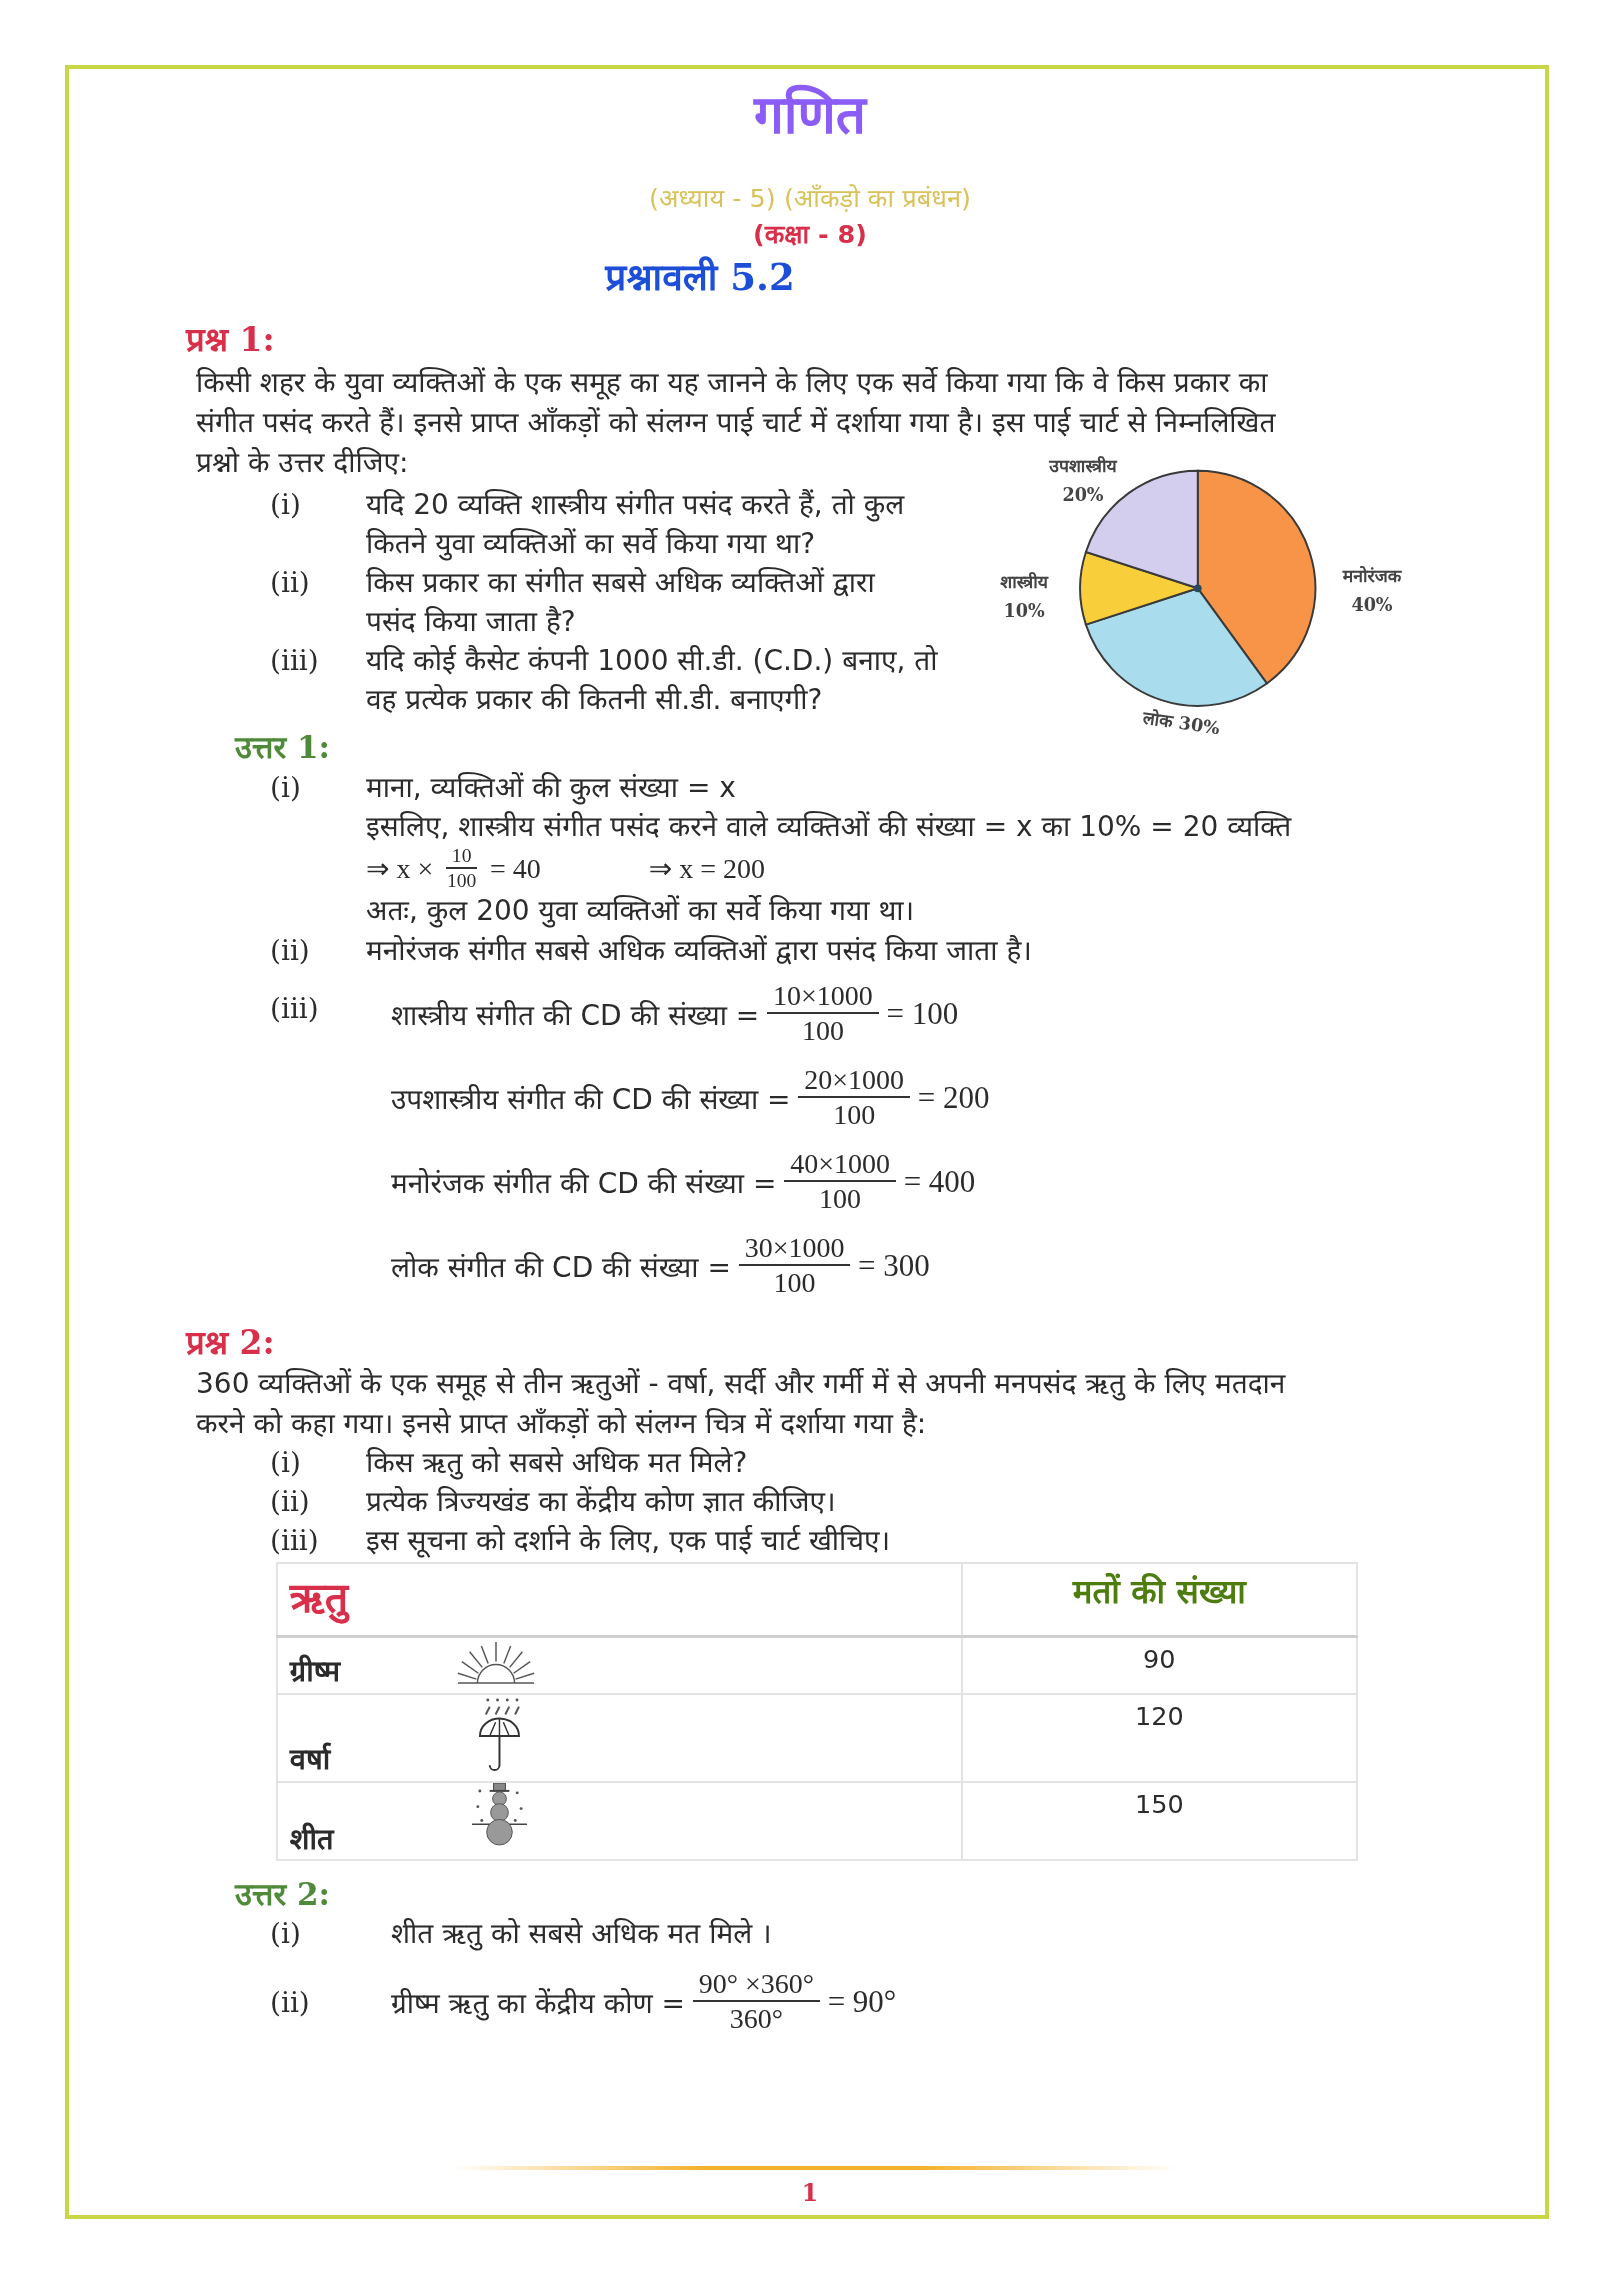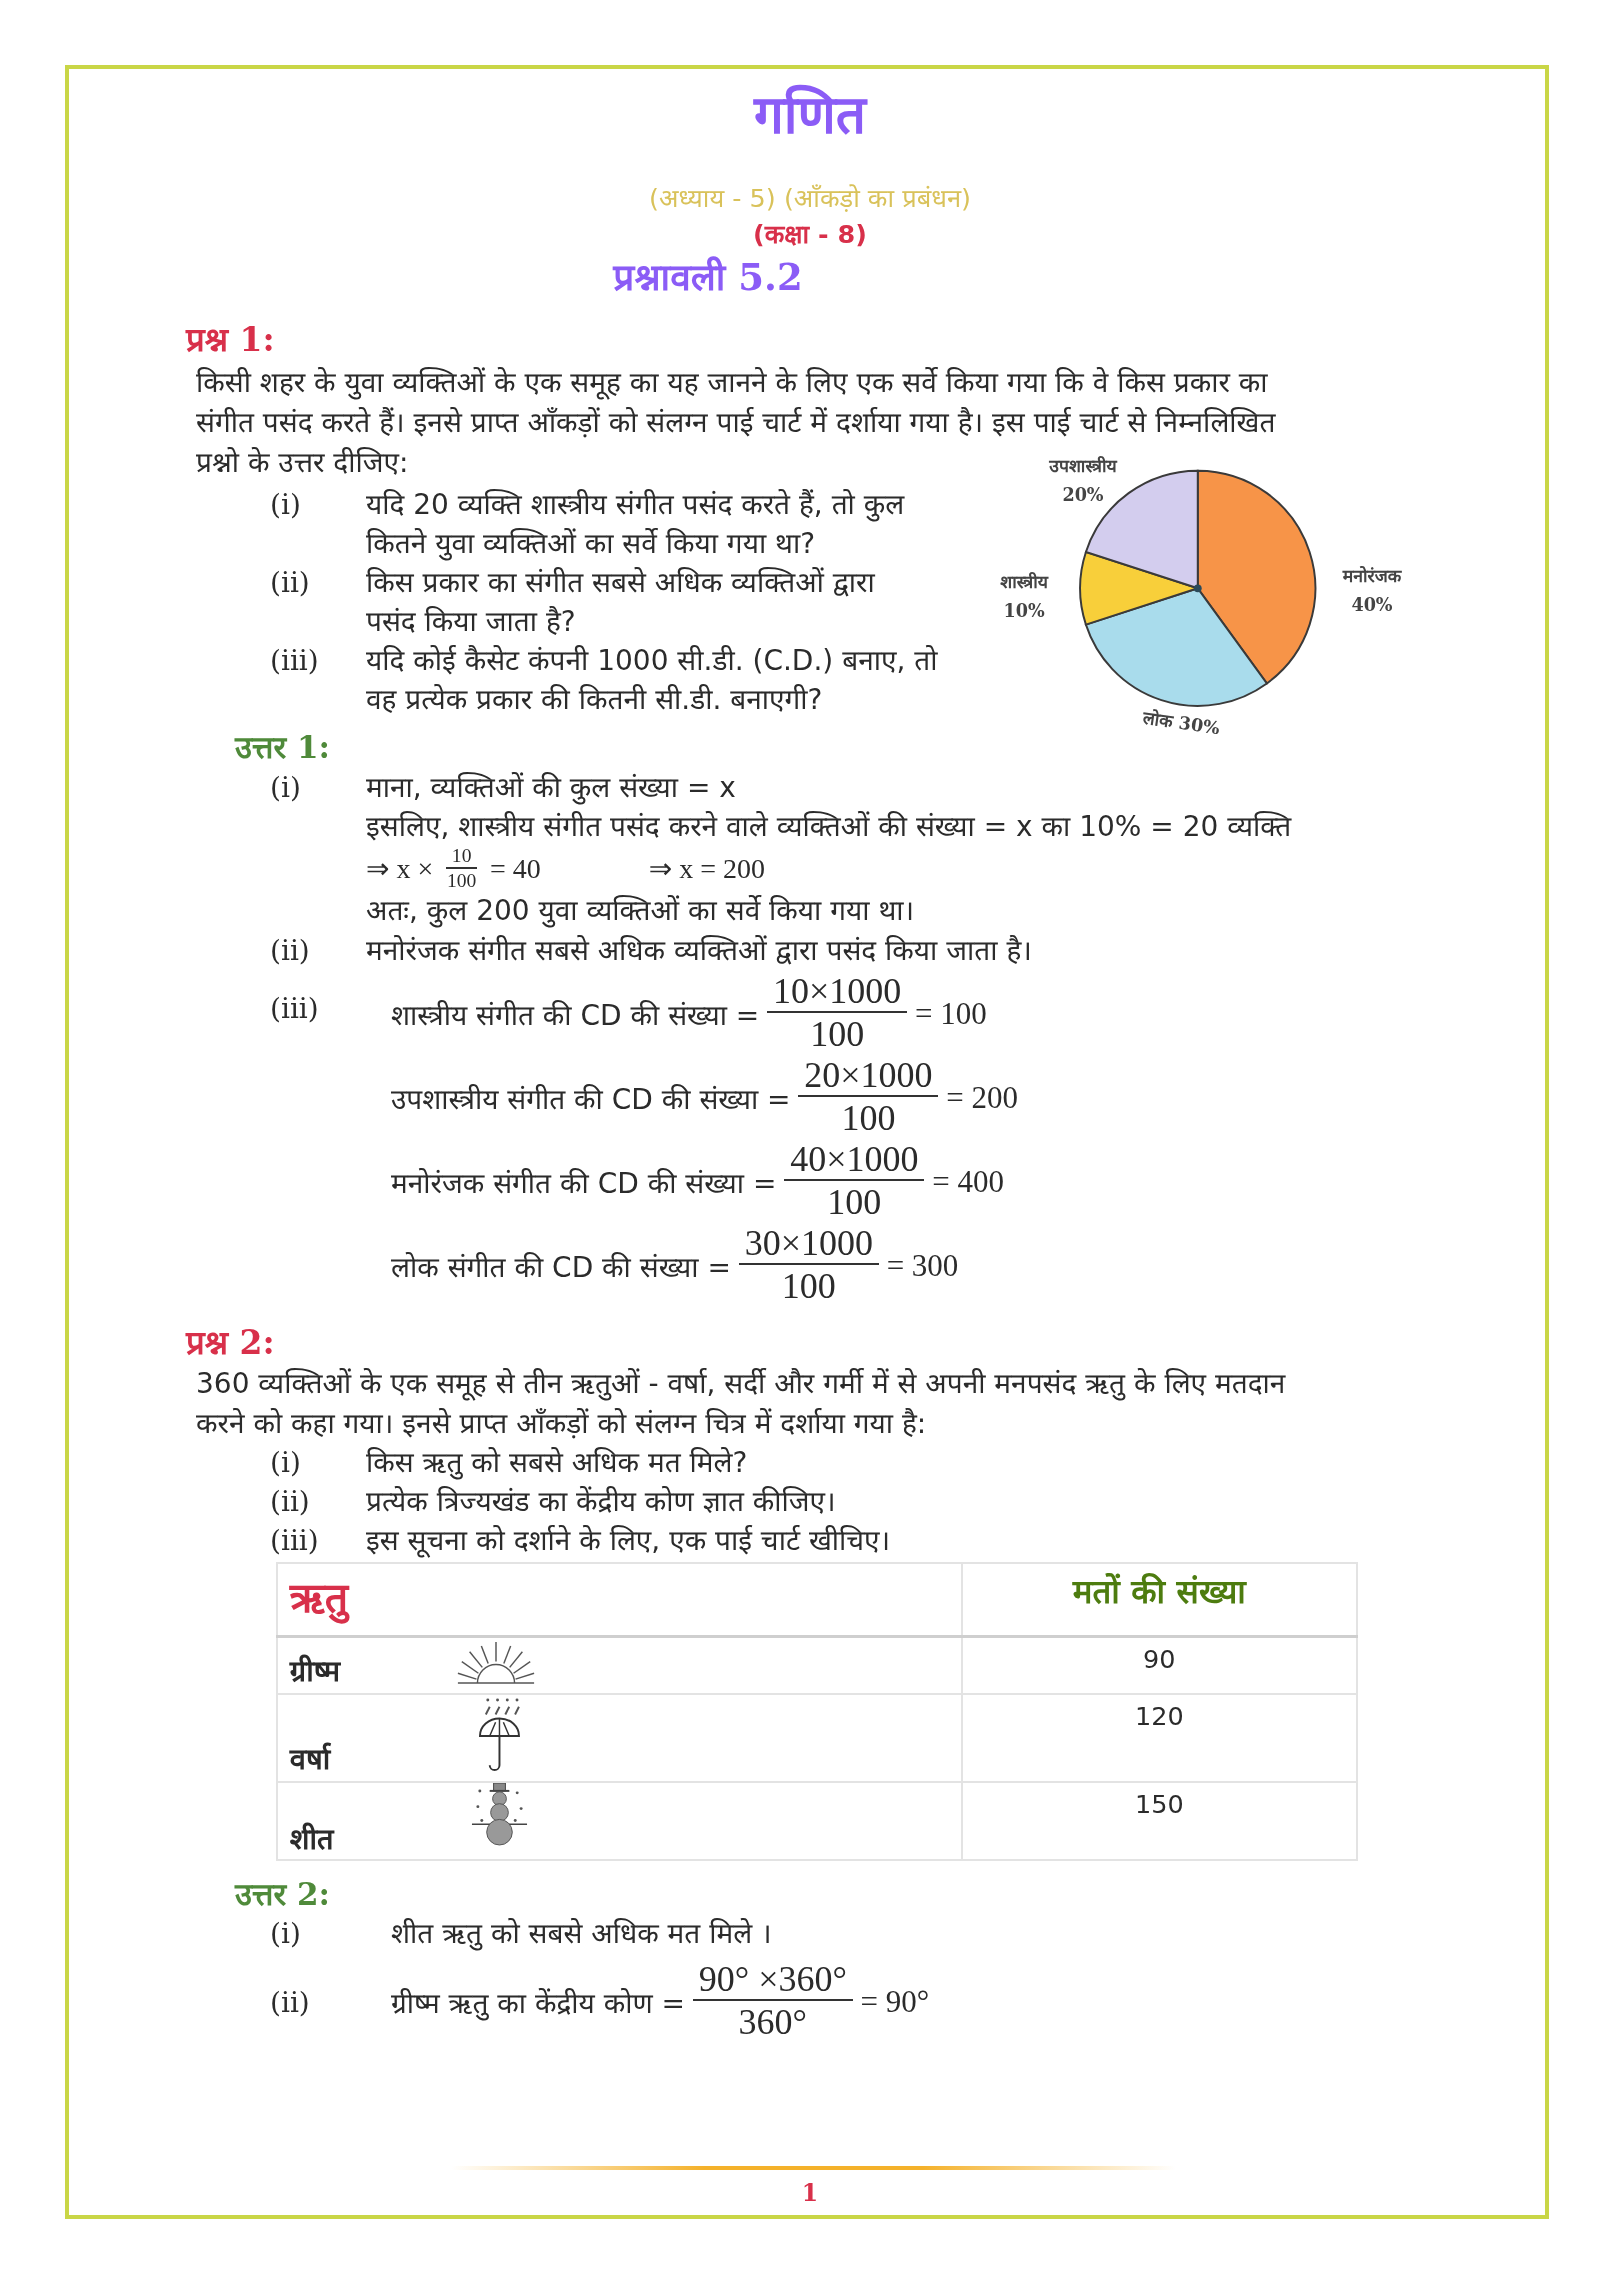--- a/index.html
+++ b/index.html
@@ -2,32 +2,32 @@
 <html><head>
 <meta charset="utf-8">
 <style>
   html, body { margin: 0; padding: 0; background: #ffffff; }
   body { width: 1620px; height: 2293px; position: relative; font-family: "Liberation Sans", "DejaVu Sans", sans-serif; color: #2b2b2b; }
   .page-border { position: absolute; left: 65px; top: 65px; width: 1484px; height: 2154px; border: 4.9px solid #c9d646; box-sizing: border-box; }
   .abs { position: absolute; }
   .title { left: 0; width: 1620px; top: 76px; text-align: center; font-size: 53px; font-weight: bold; color: #8b5cf6; font-family: "DejaVu Sans", sans-serif; }
   .chapter { left: 0; width: 1620px; top: 180px; text-align: center; font-size: 25.5px; color: #d9c25a; font-family: "DejaVu Sans", sans-serif; }
   .klass { left: 0; width: 1620px; top: 216px; text-align: center; font-size: 25.5px; font-weight: bold; color: #d8304a; font-family: "DejaVu Sans", sans-serif; }
-  .exercise { left: 12px; width: 1392px; top: 250px; text-align: center; font-size: 37px; font-weight: bold; color: #8b5cf6; font-family: "DejaVu Serif", serif; }
+  .exercise { left: 4px; width: 1392px; top: 250px; text-align: center; font-size: 37px; font-weight: bold; color: #1d4ed8; font-family: "DejaVu Serif", serif; }
   .q-head { font-size: 33px; font-weight: bold; color: #d8304a; font-family: "DejaVu Serif", serif; }
   .a-head { font-size: 31px; font-weight: bold; color: #4f8a3a; font-family: "DejaVu Serif", serif; }
   .para { font-size: 28px; line-height: 40px; font-family: "DejaVu Sans", sans-serif; color: #2b2b2b; }
   .item { display: flex; font-size: 28px; line-height: 39px; font-family: "DejaVu Sans", sans-serif; }
   .item .num { width: 96px; flex: none; font-family: "DejaVu Serif", serif; }
   .item .txt { flex: 1; }
   .frac { display: inline-flex; flex-direction: column; align-items: center; vertical-align: middle; font-family: "Liberation Serif", serif; margin: 0 7.8px; }
   .frac .n { border-bottom: 2px solid #333; padding: 0 5.9px; line-height: 1.1; }
   .frac .d { padding: 0 5.9px; line-height: 1.2; }
   .frac.small { font-size: 19.6px; }
-  .frac.big { font-size: 36px; font-family: Liberation Serif, serif; }
+  .frac.big { font-size: 28px; font-family: Liberation Serif, serif; }
   .serif { font-family: "Liberation Serif", serif; }
   .eq-row { display: flex; align-items: center; font-size: 28px; font-family: "DejaVu Sans", sans-serif; height: 84px; }
   .eq-row .val { font-family: "Liberation Serif", serif; font-size: 31px; }
   table.votes { border-collapse: collapse; width: 1082px; }
   table.votes td { border: 2px solid #e3e3e3; vertical-align: top; }
   table.votes .hdr td { border-bottom: 3.9px solid #cfcfcf; height: 63px; }
   .th-season { color: #d8304a; font-weight: bold; font-size: 41px; font-family: "DejaVu Sans", sans-serif; padding: 3.9px 11.8px; }
   .th-votes { color: #4d7c0f; font-weight: bold; font-size: 33px; text-align: center; font-family: "DejaVu Sans", sans-serif; padding: 3.9px 0; }
   .season-cell { position: relative; font-size: 29px; font-weight: bold; font-family: "DejaVu Sans", sans-serif; }
   .vote-cell { text-align: center; font-size: 25.5px; font-family: "DejaVu Sans", sans-serif; padding-top: 5.9px; }

